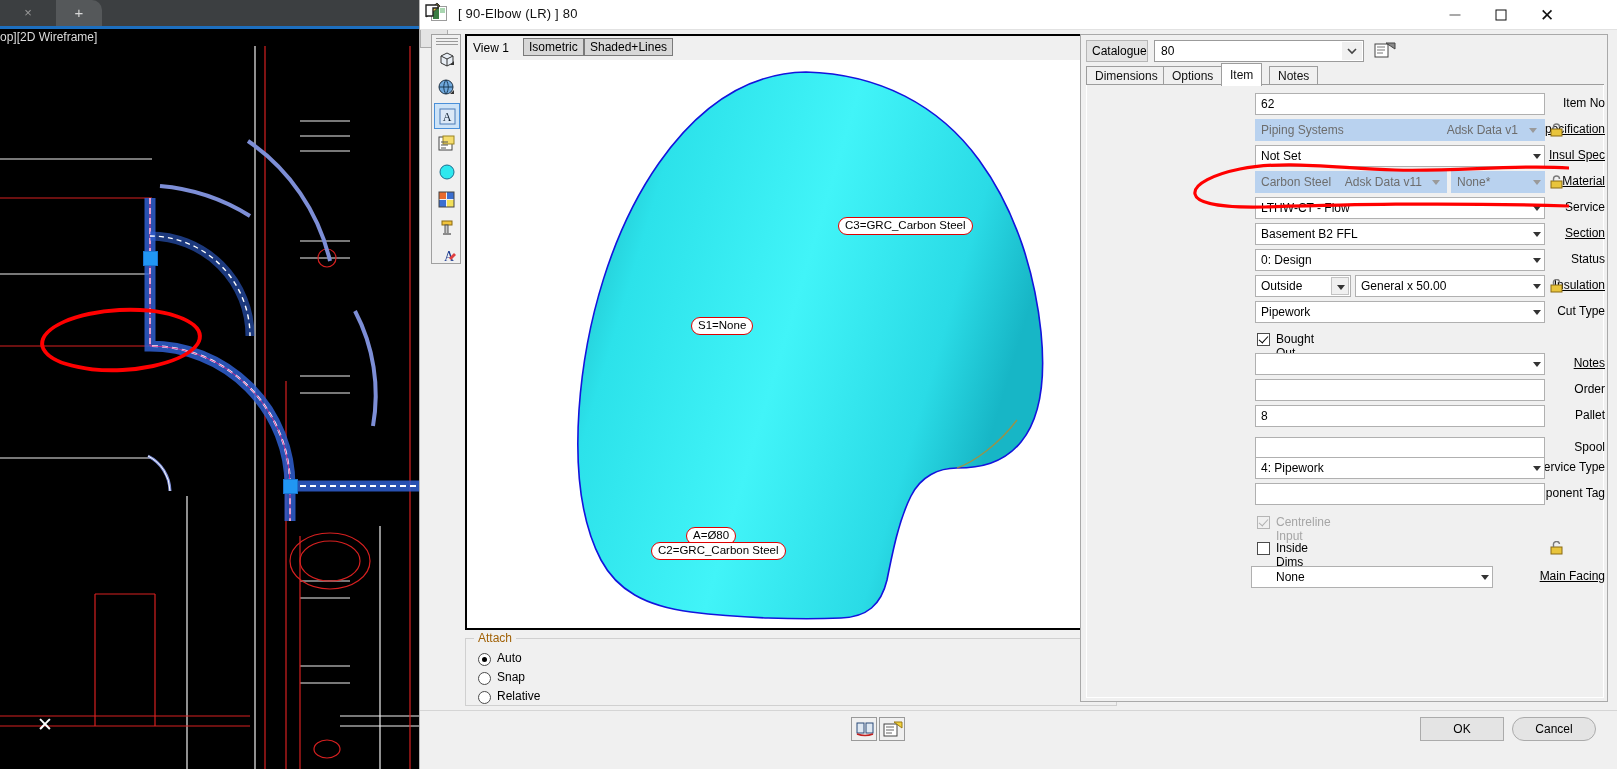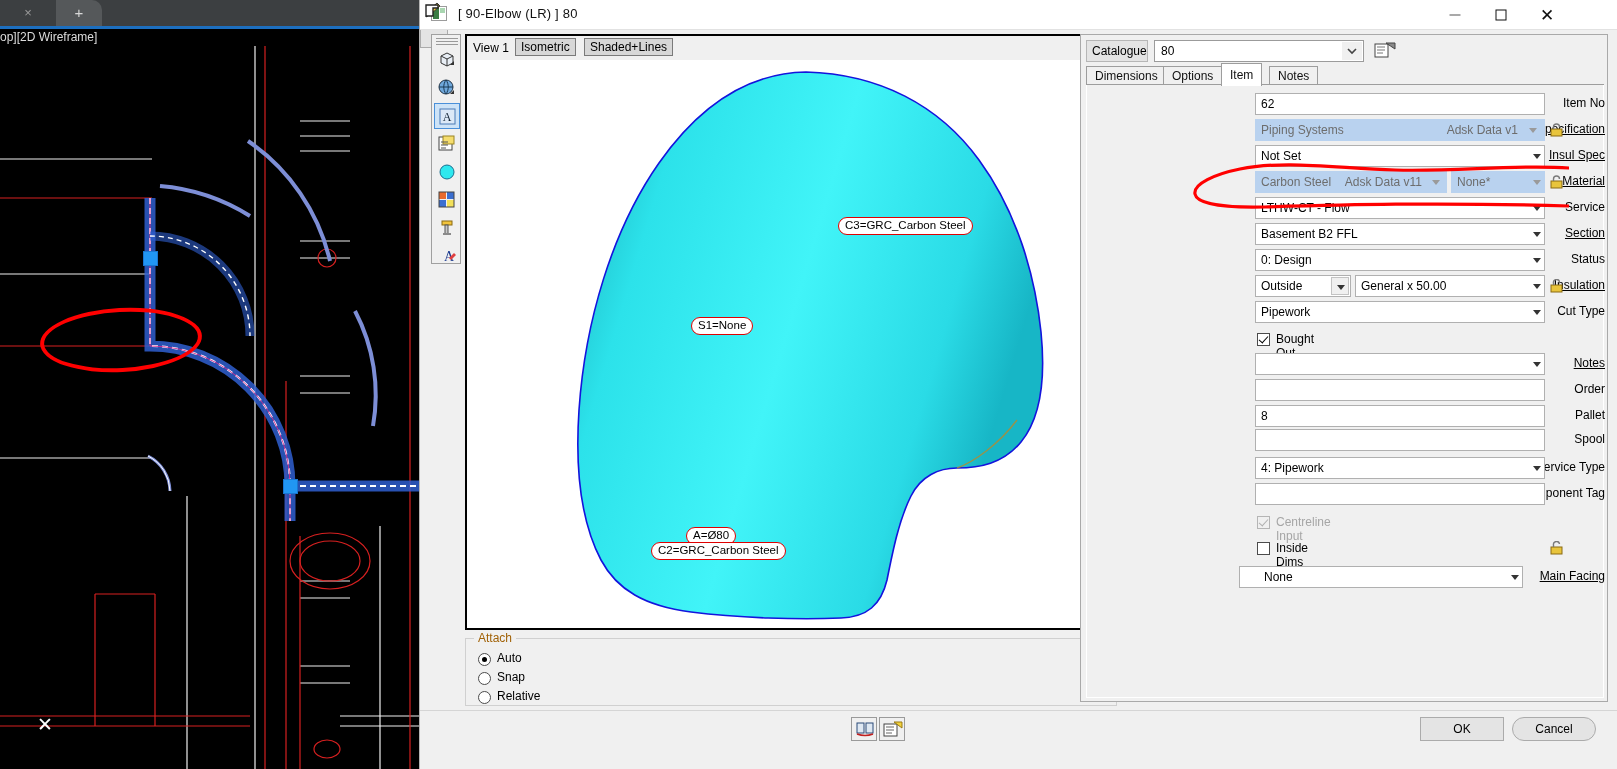--- a/index.html
+++ b/index.html
@@ -302,21 +302,21 @@
       <svg width="20" height="20" viewBox="0 0 20 20">
           <text x="7" y="15" font-size="14" fill="#1b3a8f" font-family="Liberation Serif, serif">A</text>
           <path d="M12 12 l5 -5 l2 2 l-5 5 z" fill="#e04040"></path>
         </svg>
       </div>
   </div>
 
   <div id="viewport">
     <div id="vp-head">
       <div id="vp-view1">View 1</div>
-      <div class="vp-btn" style="left:48px;">Isometric</div>
+      <div class="vp-btn" style="left:56px;">Isometric</div>
       <div class="vp-btn" style="left:117px;">Shaded+Lines</div>
     </div>
     <div id="vp-canvas">
       <svg width="644" height="566" style="position:absolute;left:0;top:0;">
         <defs>
           <linearGradient id="elbowGrad" x1="0" y1="0" x2="1" y2="0.35">
             <stop offset="0%" stop-color="#18a8b6"></stop>
             <stop offset="22%" stop-color="#2ce2ea"></stop>
             <stop offset="55%" stop-color="#41f4f8"></stop>
             <stop offset="85%" stop-color="#2adbe6"></stop>
@@ -522,21 +522,21 @@
       <div class="frow" style="top:294px;">
         <div class="flabel" style="width:163px;">Order</div>
         <div class="fctl" style="left:168px; width:290px;"></div>
       </div>
 
       <div class="frow" style="top:320px;">
         <div class="flabel" style="width:163px;">Pallet</div>
         <div class="fctl" style="left:168px; width:290px;">8</div>
       </div>
 
-      <div class="frow" style="top:344px;">
+      <div class="frow" style="top:352px;">
         <div class="flabel" style="width:163px;">Spool</div>
         <div class="fctl" style="left:168px; width:290px;"></div>
       </div>
 
       <div class="frow" style="top:372px;">
         <div class="flabel" style="width:163px;">Service Type</div>
         <div class="fctl" style="left:168px; width:290px;">
           <span>4: Pipework</span>
           <span class="arrow"></span>
         </div>
@@ -558,21 +558,21 @@
       </div>
       <span class="lockicon" style="left:463px; top:456px;">
         <svg width="13" height="14" viewBox="0 0 13 14">
             <rect x="1" y="6" width="11" height="7" fill="#e8c43c" stroke="#8a6a12"></rect>
             <path d="M3.5 6 V4 a3 3 0 0 1 6 -1" fill="none" stroke="#7a7a7a" stroke-width="1.4"></path>
           </svg>
       </span>
 
       <div class="frow" style="top:481px;">
         <div class="flabel u" style="width:163px;">Main Facing</div>
-        <div class="fctl" style="left:152px; width:284px;padding-left:24px;">
+        <div class="fctl" style="left:164px; width:242px;padding-left:24px;">
           <span>None</span>
           <span class="arrow"></span>
         </div>
       </div>
 
     </div>
   </div>
 
   <div id="bottom-sep"></div>
   <div id="pencil-btn">

